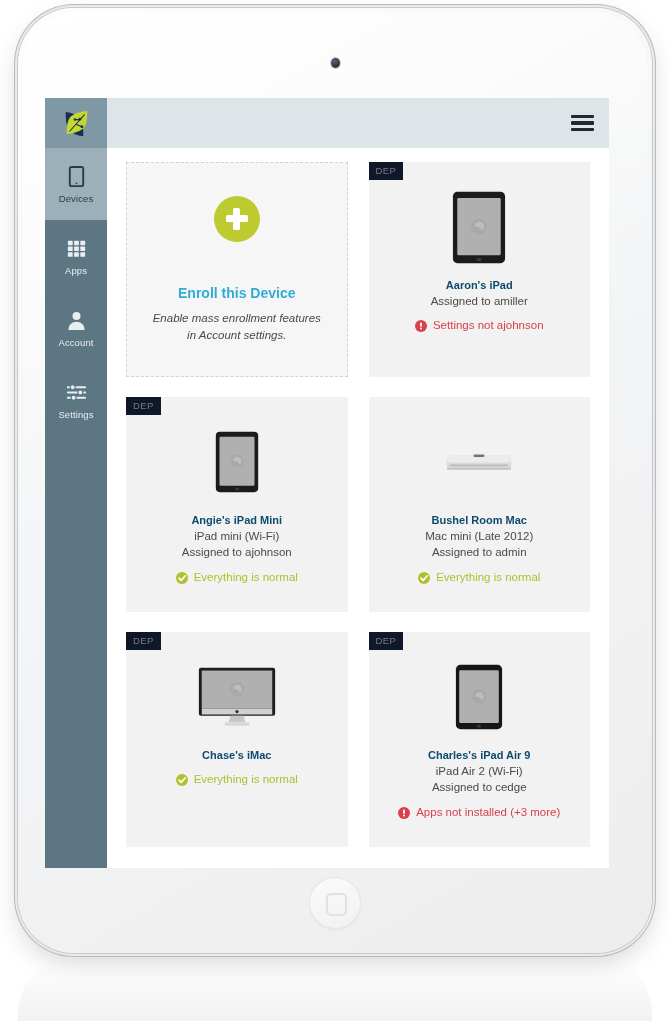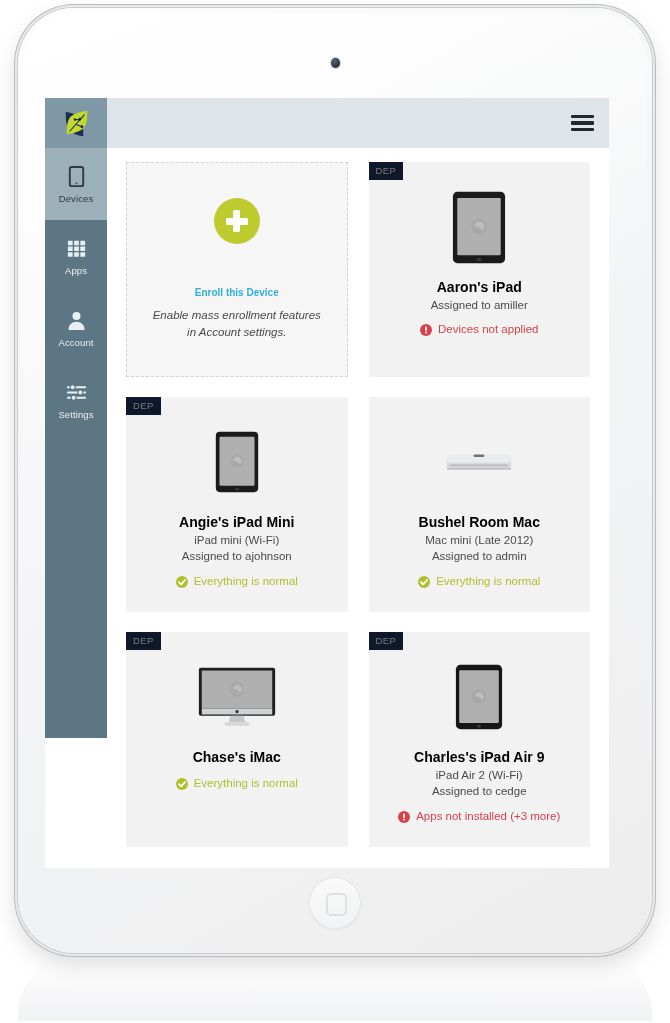--- a/index.html
+++ b/index.html
@@ -104,21 +104,21 @@
     background: #ffffff;
     overflow: hidden;
   }
 
   
   .sidebar {
     position: absolute;
     left: 0;
     top: 0;
     width: 62px;
-    height: 640px;
+    height: 770px;
     background: #5c7684;
   }
   .logo-tile {
     height: 50px;
     display: flex;
     align-items: center;
     justify-content: center;
     background: #7e99a5;
   }
   .logo-mark {
@@ -233,22 +233,22 @@
 
   .device-art {
     height: 98px;
     display: flex;
     align-items: center;
     justify-content: center;
     margin-top: 6px;
   }
 
   .device-name {
-    color: #000000;
-    font-size: 14px;
+    color: #0c4a6e;
+    font-size: 11px;
     font-weight: bold;
     margin-top: 2px;
     line-height: 1.35;
   }
   .device-model,
   .device-assigned {
     color: #4a4a4a;
     font-size: 11.5px;
     line-height: 1.42;
   }
@@ -294,21 +294,21 @@
     position: absolute;
     background: #ffffff;
     border-radius: 1.5px;
   }
   .plus-circle::before { width: 22px; height: 7px; }
   .plus-circle::after  { width: 7px;  height: 22px; }
   .plus-wrap { position: relative; display: flex; align-items: center; justify-content: center; }
 
   .enroll-title {
     color: #2eaed4;
-    font-size: 10px;
+    font-size: 14px;
     font-weight: bold;
     margin-bottom: 9px;
     margin-top: 27px;
   }
   .enroll-sub {
     color: #4a4a4a;
     font-size: 11.5px;
     line-height: 1.45;
     max-width: 170px;
     font-style: italic;
@@ -436,21 +436,21 @@
           </div>
           <div class="device-name">Aaron's iPad</div>
           <div class="device-assigned">Assigned to amiller</div>
           <div class="device-status error">
             <span class="status-dot error">
               <svg viewBox="0 0 12 12" width="12" height="12" aria-hidden="true">
                 <rect x="5.1" y="2.4" width="1.8" height="4.4" rx="0.9" fill="#ffffff"></rect>
                 <circle cx="6" cy="8.6" r="1" fill="#ffffff"></circle>
               </svg>
             </span>
-            <span>Devices not applied</span>
+            <span>Settings not ajohnson</span>
           </div>
         </div>
 
         <div class="card">
           <span class="dep-badge">DEP</span>
           <div class="device-art">
             <svg viewBox="0 0 54 76" width="44" height="62" aria-hidden="true">
               <rect x="1" y="1" width="52" height="74" rx="5" ry="5" fill="#1b1b1b"></rect>
               <rect x="5.5" y="7" width="43" height="60" rx="1.5" fill="#b0b0b0"></rect>
               <circle cx="27" cy="37" r="8" fill="#a8a8a8"></circle>

